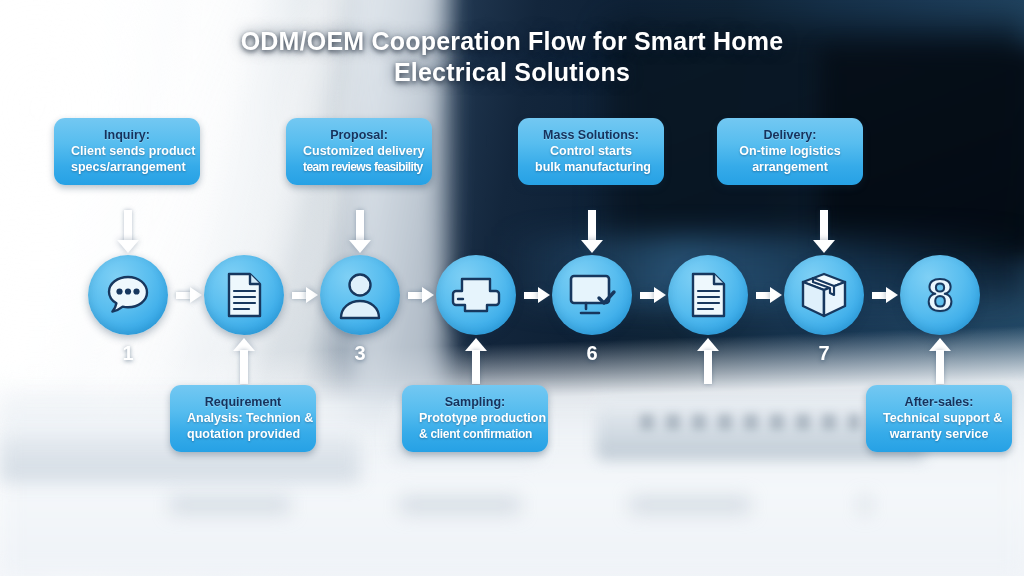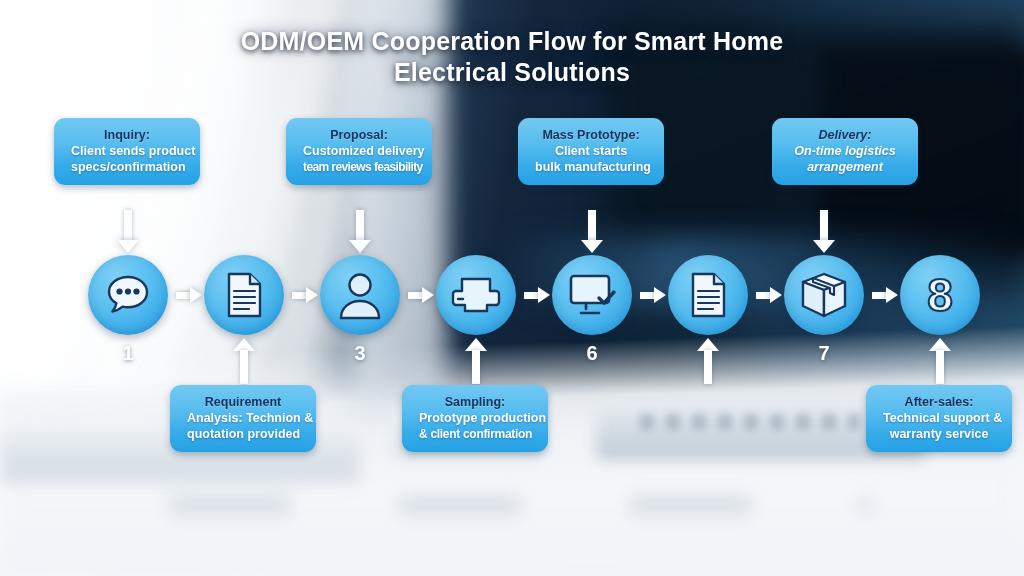--- a/index.html
+++ b/index.html
@@ -230,33 +230,33 @@
   </div>
 
   <div class="title">
     <div>ODM/OEM Cooperation Flow for Smart Home</div>
     <div>Electrical Solutions</div>
   </div>
 
   <div class="callout" style="left:54px; top:118px;">
     <span class="c-head">Inquiry:</span>
     <span class="c-body">Client sends product</span>
-    <span class="c-body">specs/confirmation</span>
+    <span class="c-body">specs/arrangement</span>
   </div>
   <div class="callout" style="left:286px; top:118px;text-align:center;">
     <span class="c-head">Proposal:</span>
     <span class="c-body">Customized delivery</span>
     <span class="c-body" style="font-size:12px; letter-spacing:-0.6px;">team reviews feasibility</span>
   </div>
   <div class="callout" style="left:518px; top:118px;">
-    <span class="c-head">Mass Prototype:</span>
-    <span class="c-body">Client starts</span>
+    <span class="c-head">Mass Solutions:</span>
+    <span class="c-body">Control starts</span>
     <span class="c-body">bulk manufacturing</span>
   </div>
-  <div class="callout" style="left:772px; top:118px;font-style:italic;">
+  <div class="callout" style="left:717px; top:118px;">
     <span class="c-head">Delivery:</span>
     <span class="c-body">On-time logistics</span>
     <span class="c-body">arrangement</span>
   </div>
 
   <div class="vconn down" style="left:117px; top:210px; height:45px;">
     <div class="stem" style="top:0; height:32px;"></div>
     <div class="head" style="top:30px;"></div>
   </div>
   <div class="vconn down" style="left:349px; top:210px; height:45px;">

